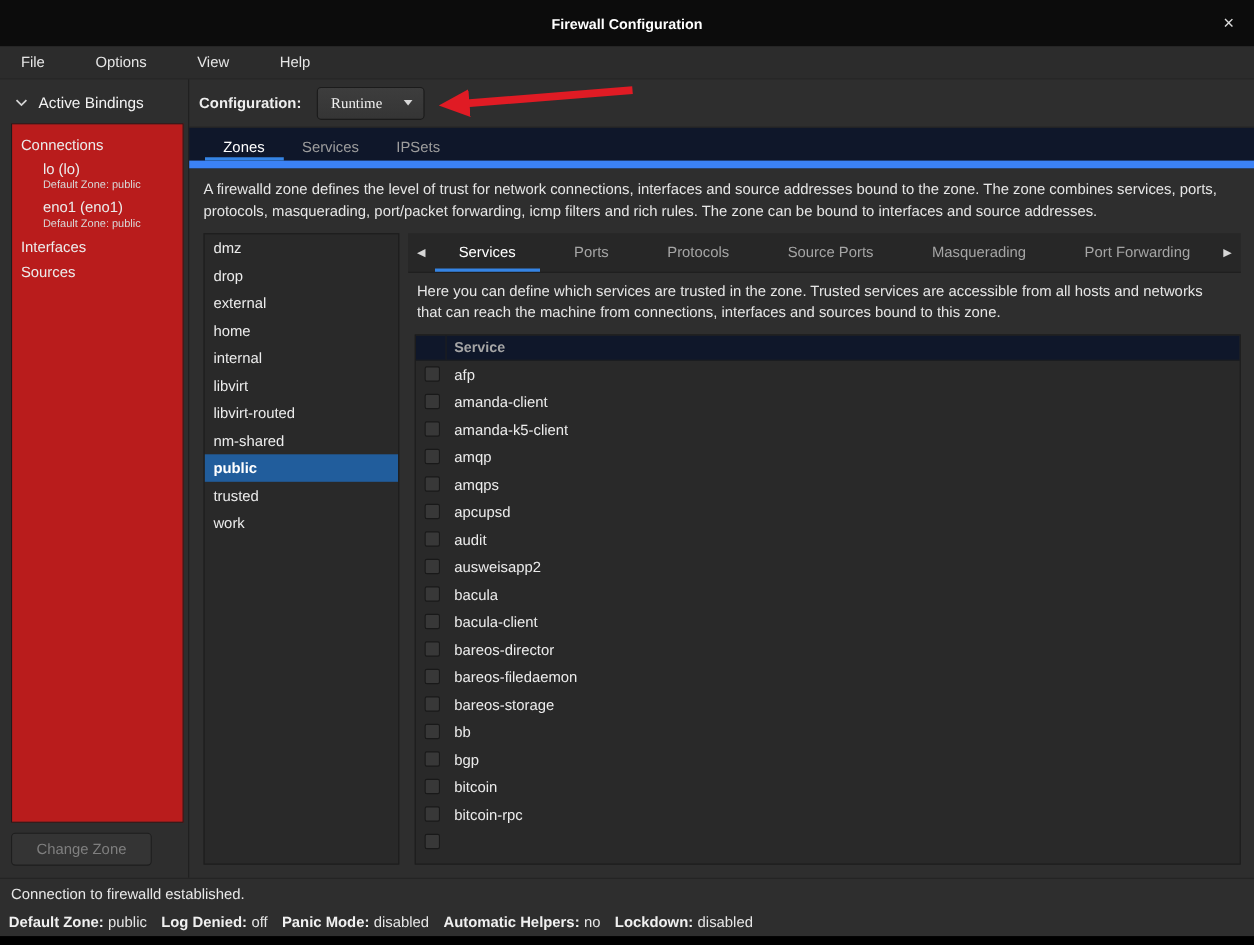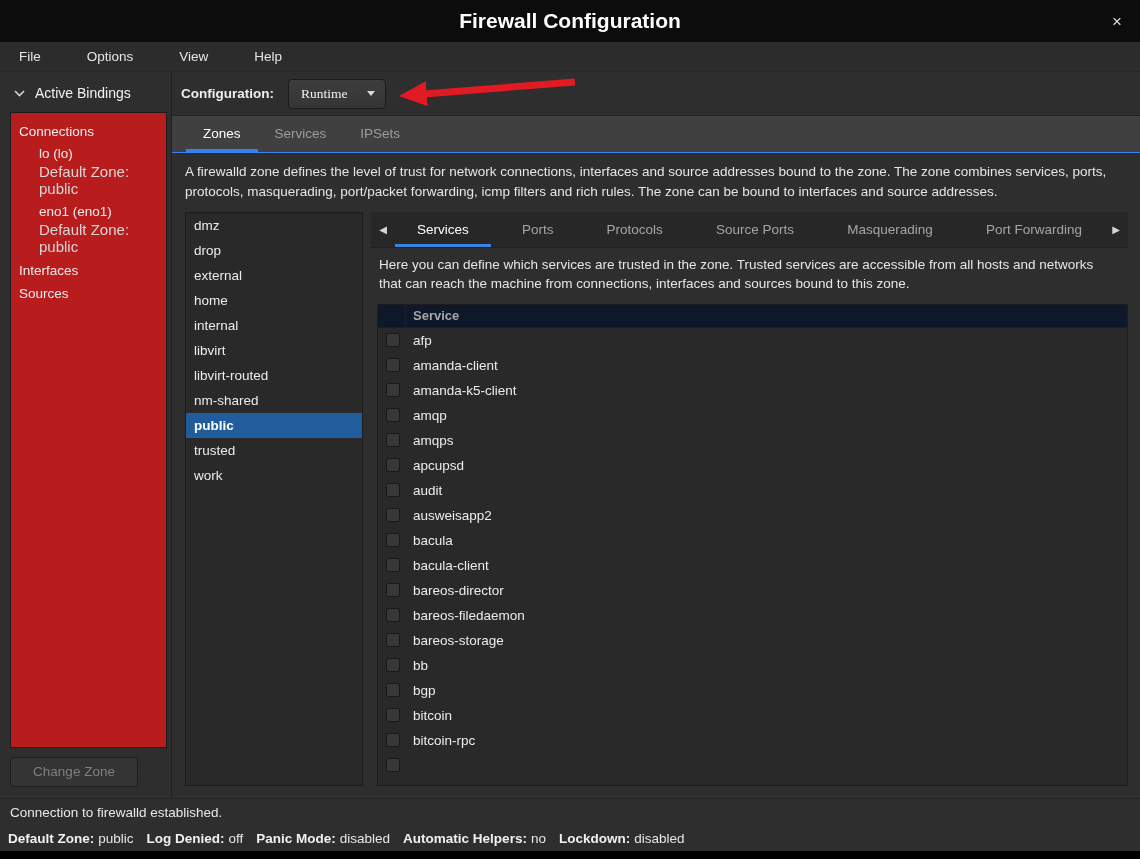--- a/index.html
+++ b/index.html
@@ -15,21 +15,21 @@
     background: #2e2e2e;
     display: flex; flex-direction: column;
     color: #eeeeee; font-size: 13.5px;
   }
   
   .titlebar {
     height: 42px; flex: none; background: #0c0c0c;
     display: flex; align-items: center; justify-content: center;
     position: relative;
   }
-  .titlebar .title { font-weight: bold; font-size: 21px; color: #ffffff; }
+  .titlebar .title { font-weight: bold; font-size: 13px; color: #ffffff; }
   .close-btn {
     position: absolute; right: 18px; top: 50%; transform: translateY(-50%);
     color: #dcdcdc; font-size: 17px; line-height: 1;
   }
   
   .menubar {
     height: 30px; flex: none; background: #2c2c2c;
     display: flex; align-items: stretch; padding-left: 8px;
     border-bottom: 1px solid #272727;
     gap: 24px;
@@ -48,21 +48,21 @@
     color: #f2f2f2; font-size: 14px;
   }
   .tree-panel {
     flex: 1; margin: 2px 4px 0 10px;
     background: #b91c1c; border: 1px solid #1c1c1c;
     padding-top: 7px; overflow: hidden;
   }
   .tree-root { padding: 4px 0 4px 8px; color: #ececec; }
   .tree-child { padding: 3px 0 4px 28px; }
   .conn-name { color: #ececec; }
-  .tree-child .detail { font-size: 15px; color: #d8d8d8; margin-top: 2px; }
+  .tree-child .detail { font-size: 10px; color: #d8d8d8; margin-top: 2px; }
   .change-zone-wrap { flex: none; padding: 9px 0 11px 10px; }
   .change-zone-btn {
     width: 128px; height: 30px;
     background: #343434; border: 1px solid #1e1e1e; border-radius: 4px;
     color: #7f7f7f; text-align: center; line-height: 28px;
   }
   
   .main { flex: 1; display: flex; flex-direction: column; min-width: 0; }
   .config-bar {
     height: 44px; flex: none; position: relative;
@@ -79,22 +79,22 @@
   .combo-arrow {
     width: 0; height: 0;
     border-left: 4.5px solid transparent; border-right: 4.5px solid transparent;
     border-top: 5.5px solid #d8d8d8;
   }
   .annotation-arrow {
     position: absolute; left: 0; top: 0; width: 100%; height: 100%;
     pointer-events: none;
   }
   .main-tabs {
-    height: 37px; flex: none; background: #404040;
-    border-bottom: 1px solid #3b82f6;
+    height: 37px; flex: none; background: #0f172a;
+    border-bottom: 7px solid #3b82f6;
     display: flex; padding-left: 14px;
   }
   .main-tab { padding: 0 17px; line-height: 36px; color: #9d9d9d; }
   .main-tab.selected { color: #ffffff; box-shadow: inset 0 -3px 0 #3584e4; }
   .zones-desc {
     flex: none; padding: 9px 16px 11px 13px;
     line-height: 1.45; color: #e6e6e6;
   }
   .zones-body {
     flex: 1; min-height: 0;

